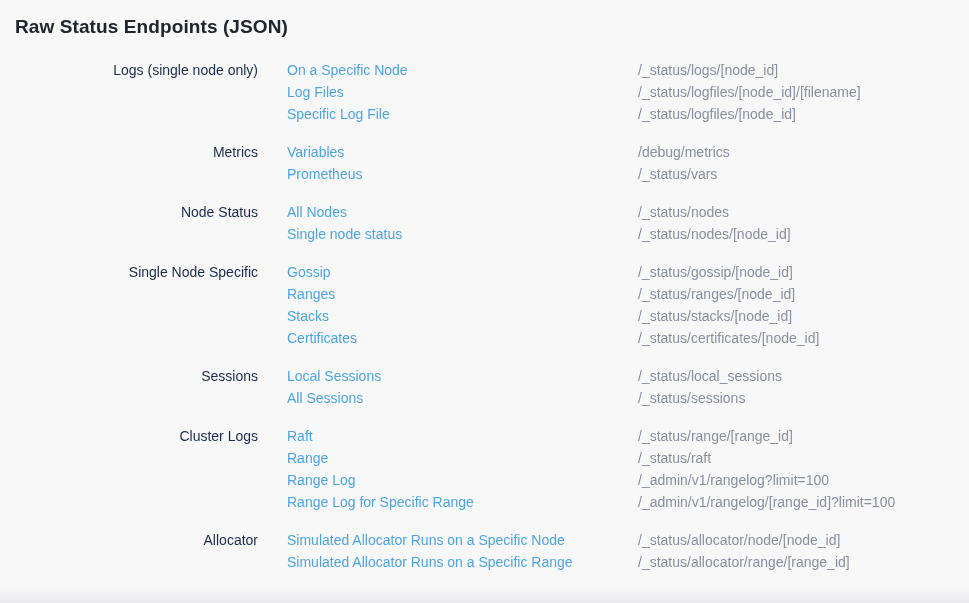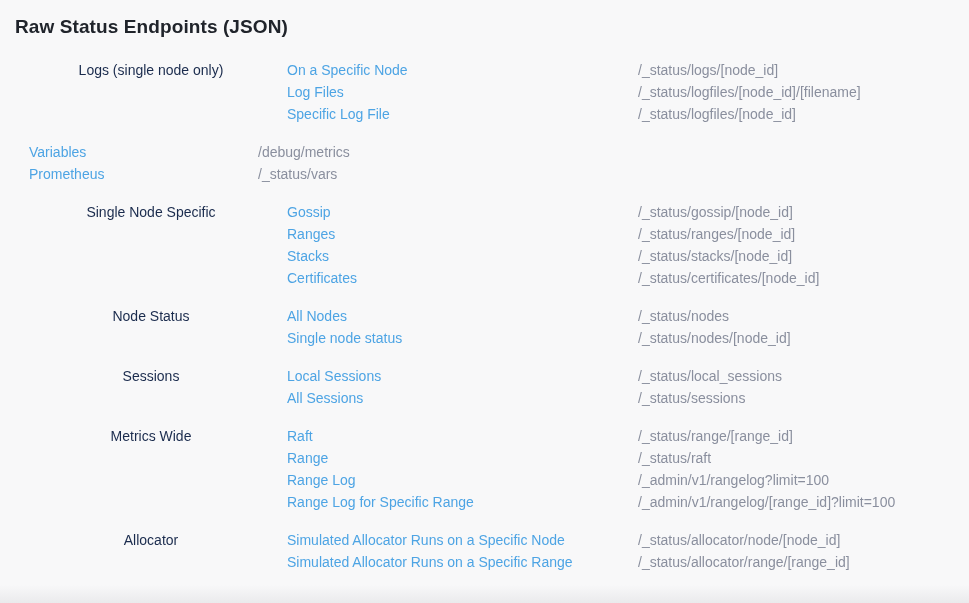--- a/index.html
+++ b/index.html
@@ -26,21 +26,21 @@
   }
   .endpoints-table{
     margin-top:19px;
   }
   .section{
     display:grid;
     grid-template-columns:258px 380px 1fr;
     margin-bottom:16px;
   }
   .cat{
-    text-align:center;
+    text-align:right;
     color:var(--category);
     font-size:14px;
     line-height:22px;
     margin-left:44px;
   }
   .links{
     padding-left:29px;
     display:flex;
     flex-direction:column;
   }
@@ -82,72 +82,73 @@
         <a href="#">Specific Log File</a>
       </div>
     <div class="paths">
         <div>/_status/logs/[node_id]</div>
         <div>/_status/logfiles/[node_id]/[filename]</div>
         <div>/_status/logfiles/[node_id]</div>
       </div>
   </div>
 
   <div class="section">
+    <div class="cat">Metrics</div>
     <div class="links">
         <a href="#">Variables</a>
         <a href="#">Prometheus</a>
       </div>
     <div class="paths">
         <div>/debug/metrics</div>
         <div>/_status/vars</div>
+      </div>
+  </div>
+
+  <div class="section">
+    <div class="cat">Node Status</div>
+    <div class="links">
+        <a href="#">All Nodes</a>
+        <a href="#">Single node status</a>
+      </div>
+    <div class="paths">
+        <div>/_status/nodes</div>
+        <div>/_status/nodes/[node_id]</div>
       </div>
   </div>
 
   <div class="section">
     <div class="cat">Single Node Specific</div>
     <div class="links">
         <a href="#">Gossip</a>
         <a href="#">Ranges</a>
         <a href="#">Stacks</a>
         <a href="#">Certificates</a>
       </div>
     <div class="paths">
         <div>/_status/gossip/[node_id]</div>
         <div>/_status/ranges/[node_id]</div>
         <div>/_status/stacks/[node_id]</div>
         <div>/_status/certificates/[node_id]</div>
       </div>
   </div>
 
   <div class="section">
-    <div class="cat">Node Status</div>
-    <div class="links">
-        <a href="#">All Nodes</a>
-        <a href="#">Single node status</a>
-      </div>
-    <div class="paths">
-        <div>/_status/nodes</div>
-        <div>/_status/nodes/[node_id]</div>
-      </div>
-  </div>
-
-  <div class="section">
     <div class="cat">Sessions</div>
     <div class="links">
         <a href="#">Local Sessions</a>
         <a href="#">All Sessions</a>
       </div>
     <div class="paths">
         <div>/_status/local_sessions</div>
         <div>/_status/sessions</div>
       </div>
   </div>
 
   <div class="section">
-    <div class="cat">Metrics Wide</div>
+    <div class="cat">Cluster Logs</div>
     <div class="links">
         <a href="#">Raft</a>
         <a href="#">Range</a>
         <a href="#">Range Log</a>
         <a href="#">Range Log for Specific Range</a>
       </div>
     <div class="paths">
         <div>/_status/range/[range_id]</div>
         <div>/_status/raft</div>
         <div>/_admin/v1/rangelog?limit=100</div>

